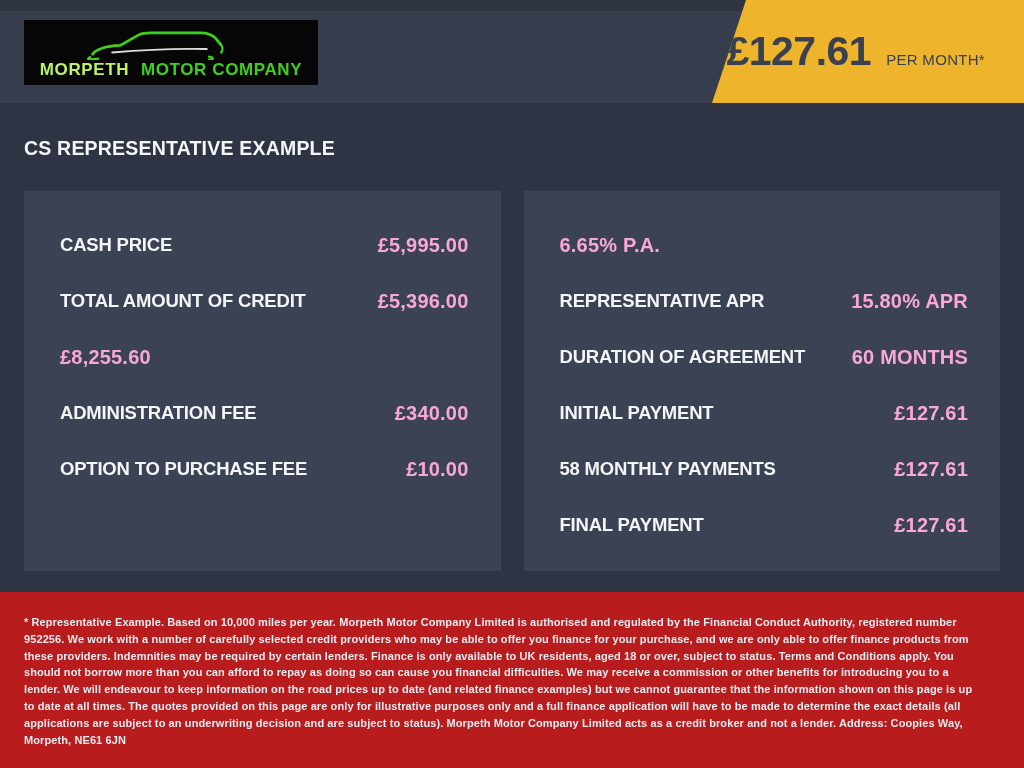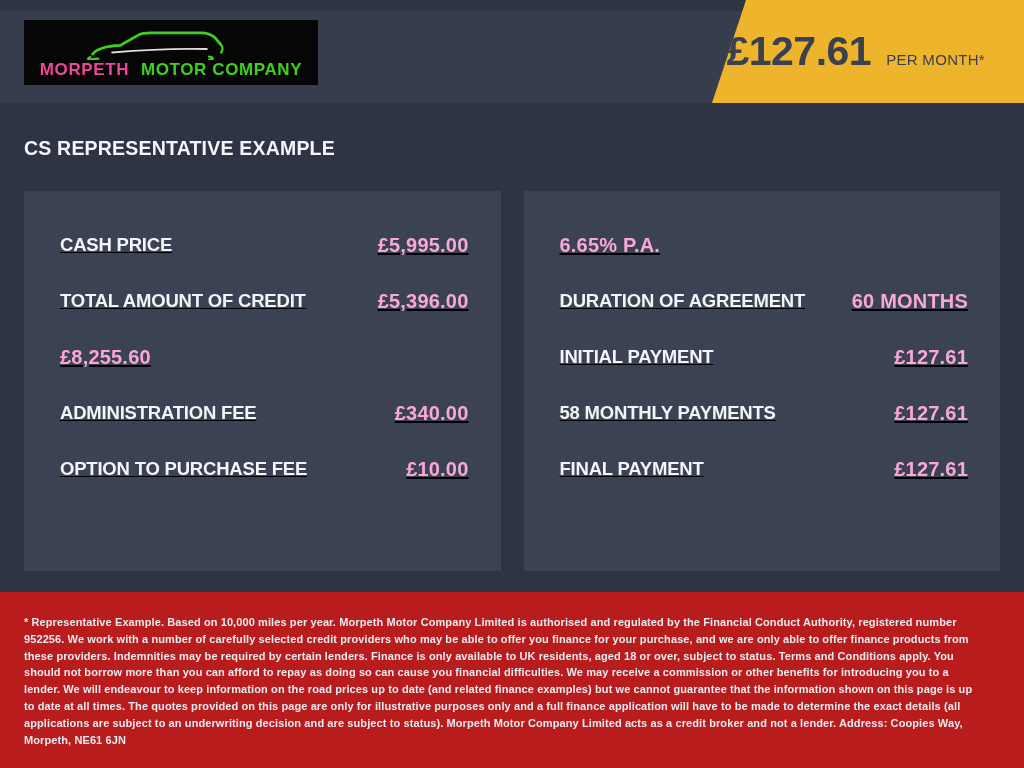--- a/index.html
+++ b/index.html
@@ -43,21 +43,21 @@
     cursor: pointer;
   }
   .logo svg { display: block; margin-bottom: 1px; }
   .logo-text {
     font-size: 17px;
     font-weight: bold;
     letter-spacing: 0.6px;
     white-space: nowrap;
     line-height: 1;
   }
-  .logo-text .w { color: #ec4899; }
+  .logo-text .w { color: #bef264; }
   .logo-text .g { color: #3fd01c; margin-left: 12px; }
 
   .price-banner {
     position: absolute;
     top: 0; right: 0;
     width: 344px; height: 103px;
     background: #eeb52c;
     clip-path: polygon(66px 0, 344px 0, 344px 103px, 32px 103px);
     display: flex;
     align-items: center;
@@ -107,21 +107,20 @@
     height: 380px;
     background: #3b4254;
     padding: 26px 32px 18px 36px;
     box-sizing: border-box;
   }
   .finance-row {
     height: 56px;
     display: flex;
     align-items: center;
     justify-content: space-between;
-    text-decoration: underline;
   }
   .finance-label {
     font-size: 18.5px;
     font-weight: bold;
     color: #f3f5f8;
     letter-spacing: -0.2px;
     white-space: nowrap;
   }
   .finance-value {
     font-size: 20px;
@@ -205,20 +204,24 @@
           <span class="finance-label">OPTION TO PURCHASE FEE</span>
           <span class="finance-value">£10.00</span>
         </div>
       </section>
 
       <section class="panel">
         <div class="finance-row">
           <span class="finance-value">6.65% P.A.</span>
         </div>
         <div class="finance-row">
+          <span class="finance-label">REPRESENTATIVE APR</span>
+          <span class="finance-value">15.80% APR</span>
+        </div>
+        <div class="finance-row">
           <span class="finance-label">DURATION OF AGREEMENT</span>
           <span class="finance-value">60 MONTHS</span>
         </div>
         <div class="finance-row">
           <span class="finance-label">INITIAL PAYMENT</span>
           <span class="finance-value">£127.61</span>
         </div>
         <div class="finance-row">
           <span class="finance-label">58 MONTHLY PAYMENTS</span>
           <span class="finance-value">£127.61</span>

